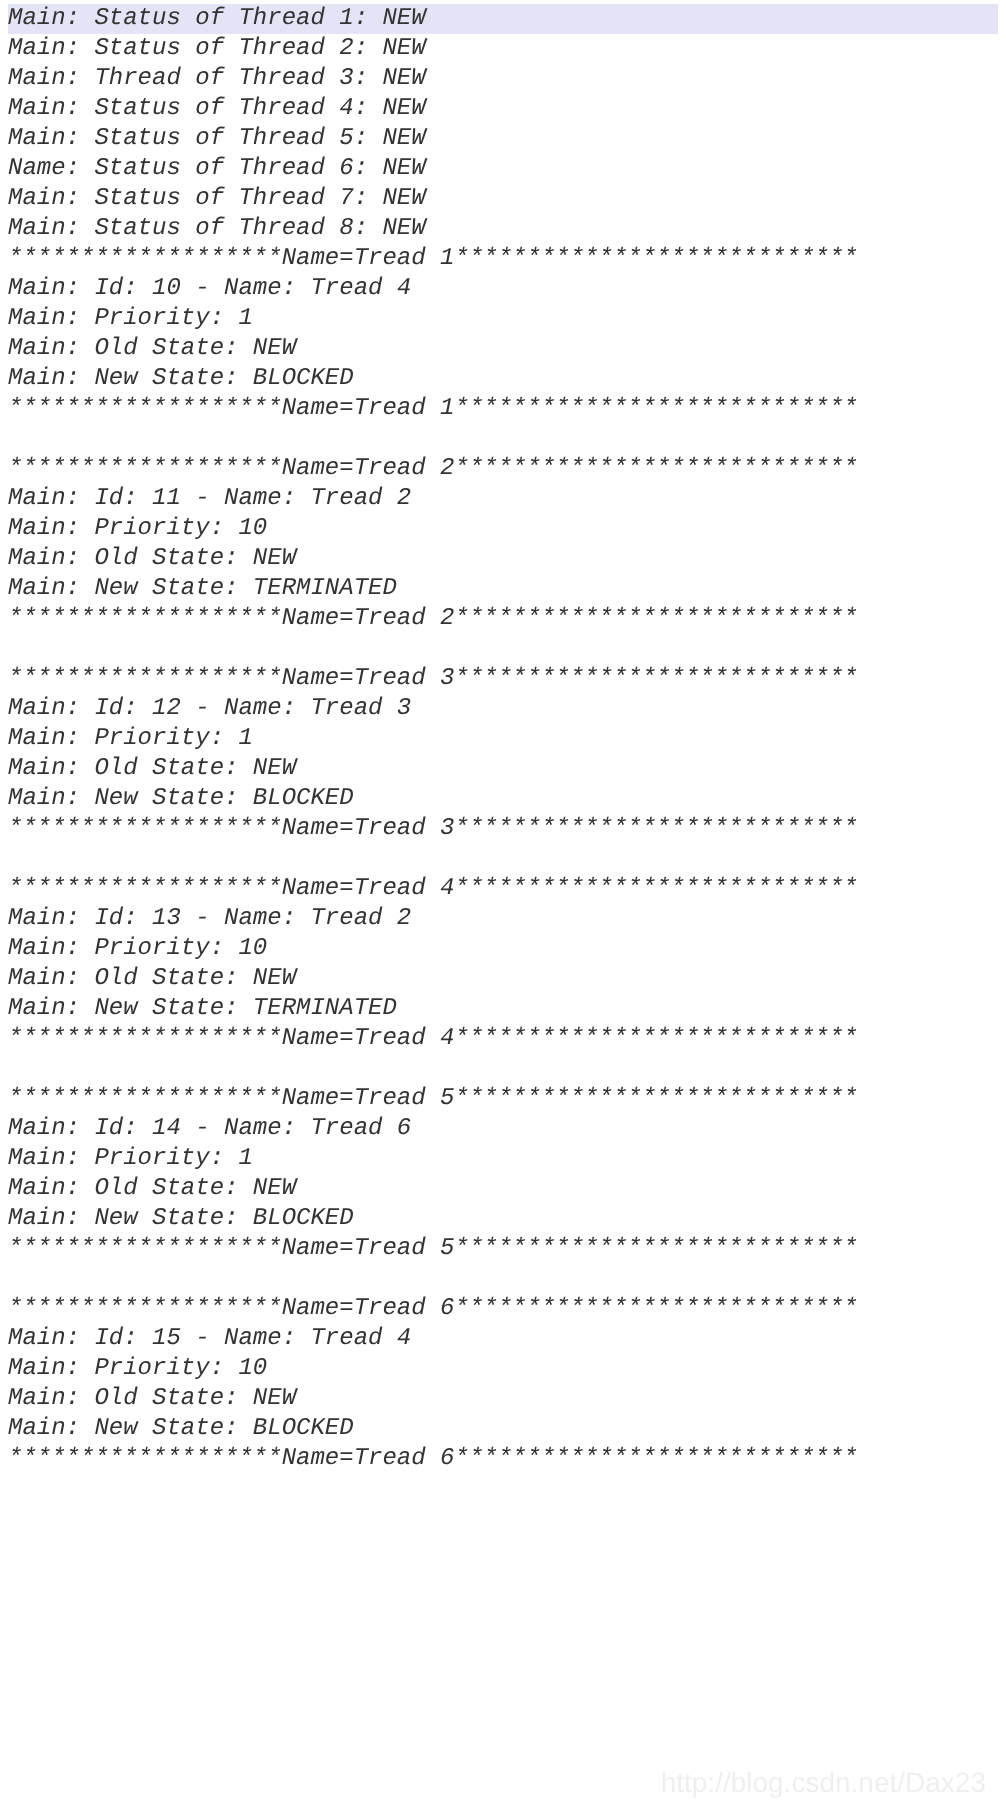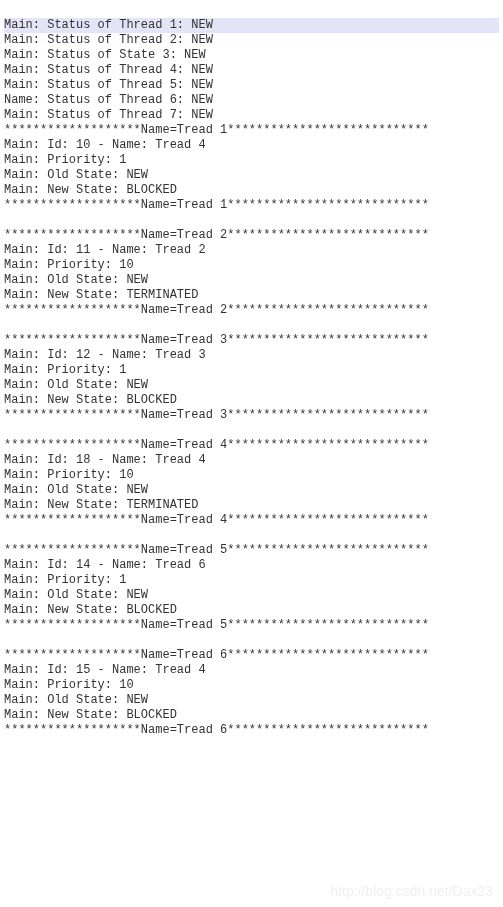--- a/index.html
+++ b/index.html
@@ -12,21 +12,22 @@
       font-size: 12px;
       background-color: #ffffff;
       color: #333333;
       width: 503px;
       height: 907px;
       overflow: hidden;
       position: relative;
     }
     .console {
       width: 100%;
-      padding: 18px 4px;
+      padding: 2px 4px;
+      font-style: italic;
     }
     .line {
       white-space: pre;
       line-height: 15px;
       font-family: "Courier New", Courier, monospace;
     }
     .highlighted {
       background-color: #e4e4f7;
     }
     .watermark {
@@ -39,25 +40,26 @@
       opacity: 0.5;
       pointer-events: none;
     }
   </style>
 </head>
 <body>
 
 <div class="console">
   <div class="line highlighted">Main: Status of Thread 1: NEW</div>
   <div class="line">Main: Status of Thread 2: NEW</div>
-  <div class="line">Main: Status of State 3: NEW</div>
+  <div class="line">Main: Thread of Thread 3: NEW</div>
   <div class="line">Main: Status of Thread 4: NEW</div>
   <div class="line">Main: Status of Thread 5: NEW</div>
   <div class="line">Name: Status of Thread 6: NEW</div>
   <div class="line">Main: Status of Thread 7: NEW</div>
+  <div class="line">Main: Status of Thread 8: NEW</div>
 
   <div class="line">*******************Name=Tread 1****************************</div>
   <div class="line">Main: Id: 10 - Name: Tread 4</div>
   <div class="line">Main: Priority: 1</div>
   <div class="line">Main: Old State: NEW</div>
   <div class="line">Main: New State: BLOCKED</div>
   <div class="line">*******************Name=Tread 1****************************</div>
   <div class="line"> </div>
 
   <div class="line">*******************Name=Tread 2****************************</div>
@@ -70,21 +72,21 @@
 
   <div class="line">*******************Name=Tread 3****************************</div>
   <div class="line">Main: Id: 12 - Name: Tread 3</div>
   <div class="line">Main: Priority: 1</div>
   <div class="line">Main: Old State: NEW</div>
   <div class="line">Main: New State: BLOCKED</div>
   <div class="line">*******************Name=Tread 3****************************</div>
   <div class="line"> </div>
 
   <div class="line">*******************Name=Tread 4****************************</div>
-  <div class="line">Main: Id: 18 - Name: Tread 4</div>
+  <div class="line">Main: Id: 13 - Name: Tread 2</div>
   <div class="line">Main: Priority: 10</div>
   <div class="line">Main: Old State: NEW</div>
   <div class="line">Main: New State: TERMINATED</div>
   <div class="line">*******************Name=Tread 4****************************</div>
   <div class="line"> </div>
 
   <div class="line">*******************Name=Tread 5****************************</div>
   <div class="line">Main: Id: 14 - Name: Tread 6</div>
   <div class="line">Main: Priority: 1</div>
   <div class="line">Main: Old State: NEW</div>

